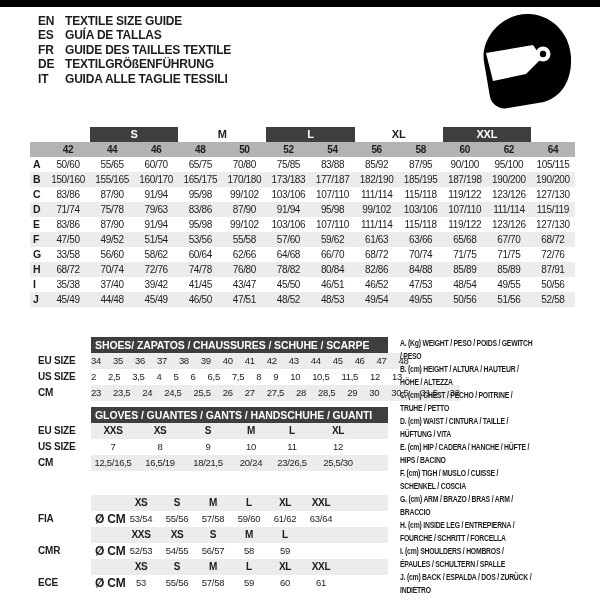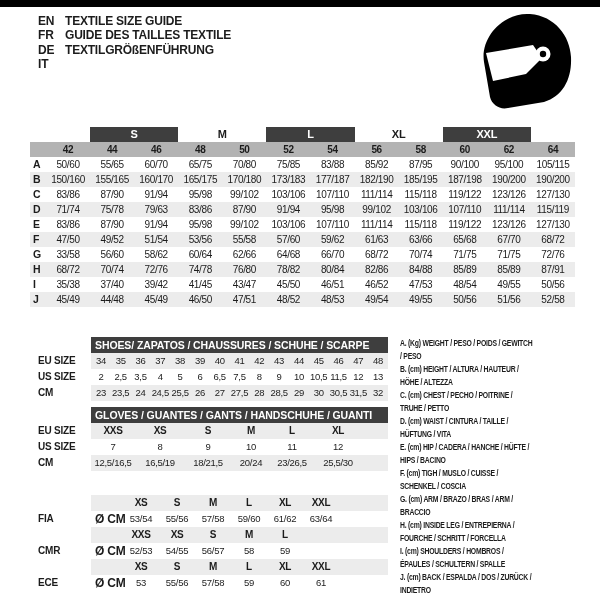--- a/index.html
+++ b/index.html
@@ -43,50 +43,55 @@
   .sub-block{width:358px;}
   .shoes-block{margin-bottom:6px;}
   .gloves-block{margin-bottom:8px;}
   .sub-row{display:flex;height:16px;line-height:16px;}
   .sub-label{width:61px;flex:0 0 61px;font-weight:bold;font-size:10px;letter-spacing:-0.2px;padding-left:8px;white-space:nowrap;}
   .sub-band{flex:1;display:grid;text-align:center;font-size:9.5px;letter-spacing:-0.3px;white-space:nowrap;}
   .sub-band.shade{background:var(--stripe);}
   .sub-band.sizes-strip{font-weight:bold;font-size:10px;}
   .title-band{display:block;background:var(--band-dark);color:#ffffff;text-align:left;}
   .title-text{font-weight:bold;font-size:10.5px;letter-spacing:-0.1px;padding-left:4px;}
-  .cols15{grid-template-columns:repeat(15,1fr);}
+  .cols15{grid-template-columns:repeat(15,1fr);gap:12px;}
   .cols6g{grid-template-columns:44px 50px 46px 40px 42px 50px;}
   .colsH{grid-template-columns:32px repeat(6,36px);}
   .sub-cell{overflow:visible;}
   .sub-cell.unit{text-align:left;font-weight:bold;font-size:12px;padding-left:4px;letter-spacing:-0.2px;}
 
   
   .legend{width:230px;margin-left:12px;transform:scaleX(0.76);transform-origin:top left;}
   .legend-item{font-weight:bold;font-size:9px;line-height:13px;letter-spacing:-0.3px;}
 </style>
 </head>
 <body>
 
 <div class="top-bar"></div>
 
 <div class="langs" id="langs">
     <div class="lang-row">
       <span class="lang-code">EN</span>
       <span class="lang-text">TEXTILE SIZE GUIDE</span>
     </div>
     <div class="lang-row">
+      <span class="lang-code">ES</span>
+      <span class="lang-text">GUÍA DE TALLAS</span>
+    </div>
+    <div class="lang-row">
       <span class="lang-code">FR</span>
       <span class="lang-text">GUIDE DES TAILLES TEXTILE</span>
     </div>
     <div class="lang-row">
       <span class="lang-code">DE</span>
       <span class="lang-text">TEXTILGRÖßENFÜHRUNG</span>
     </div>
     <div class="lang-row">
       <span class="lang-code">IT</span>
+      <span class="lang-text">GUIDA ALLE TAGLIE TESSILI</span>
     </div>
   </div>
 
 <div class="helmet-icon">
   <svg viewBox="0 0 100 97" xmlns="http://www.w3.org/2000/svg">
     <path d="M53 2 C78 4 93 24 94 45 C95 67 86 84 67 90 L31 96 C23 98 15 93 13 85 L7 50 C3 25 27 0 53 2 Z" fill="#000000"></path>
     <path d="M9 41 L56 33 L65 46 L49 62 L16 69 Z" fill="#ffffff"></path>
     <circle cx="66" cy="42" r="7.5" fill="#ffffff"></circle>
     <circle cx="66" cy="42" r="3.2" fill="#000000"></circle>
   </svg>

